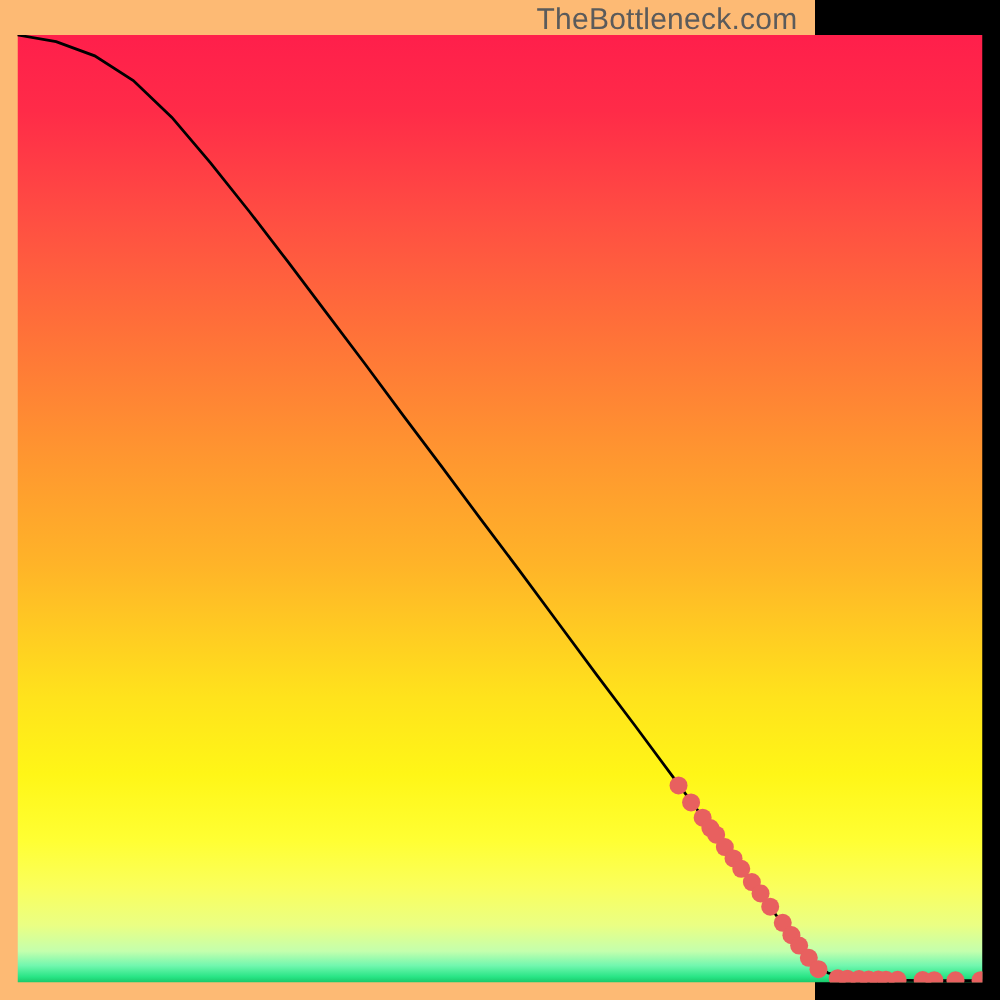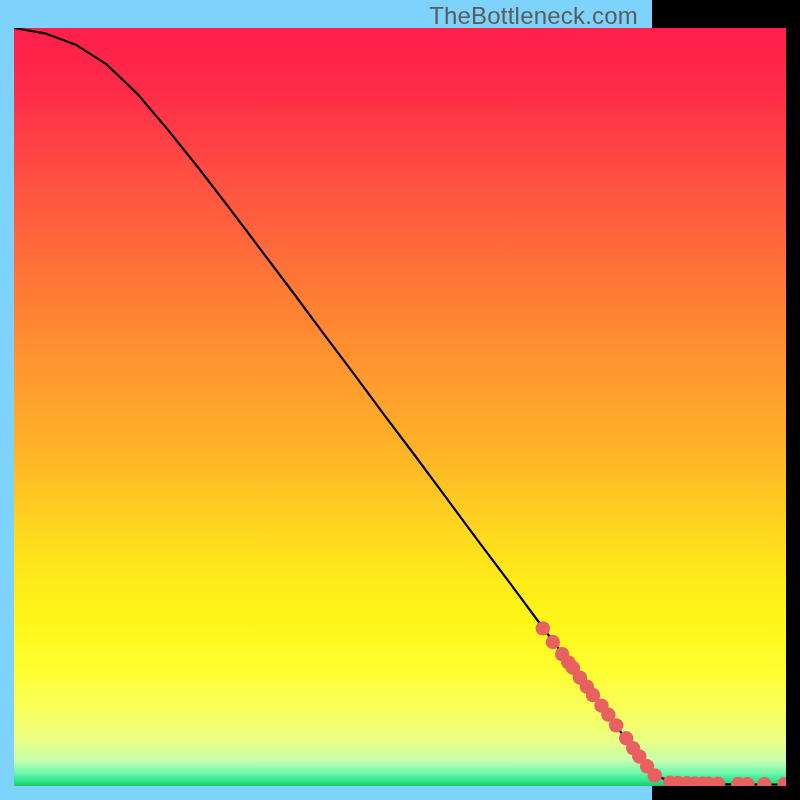--- a/index.html
+++ b/index.html
@@ -8,21 +8,21 @@
     width: 800px;
     height: 800px;
     background: #000000;
     overflow: hidden;
     font-family: Arial, Helvetica, sans-serif;
   }
   .frame {
     position: relative;
     width: 652px;
     height: 800px;
-    background: #7dd3fc;
+    background: #fdba74;
   }
   .watermark {
     position: absolute;
     top: 2px;
     right: 14px;
     color: #5b5b5b;
     font-size: 24px;
     font-weight: 400;
     letter-spacing: 0.2px;
     font-family: Arial, Helvetica, sans-serif;

